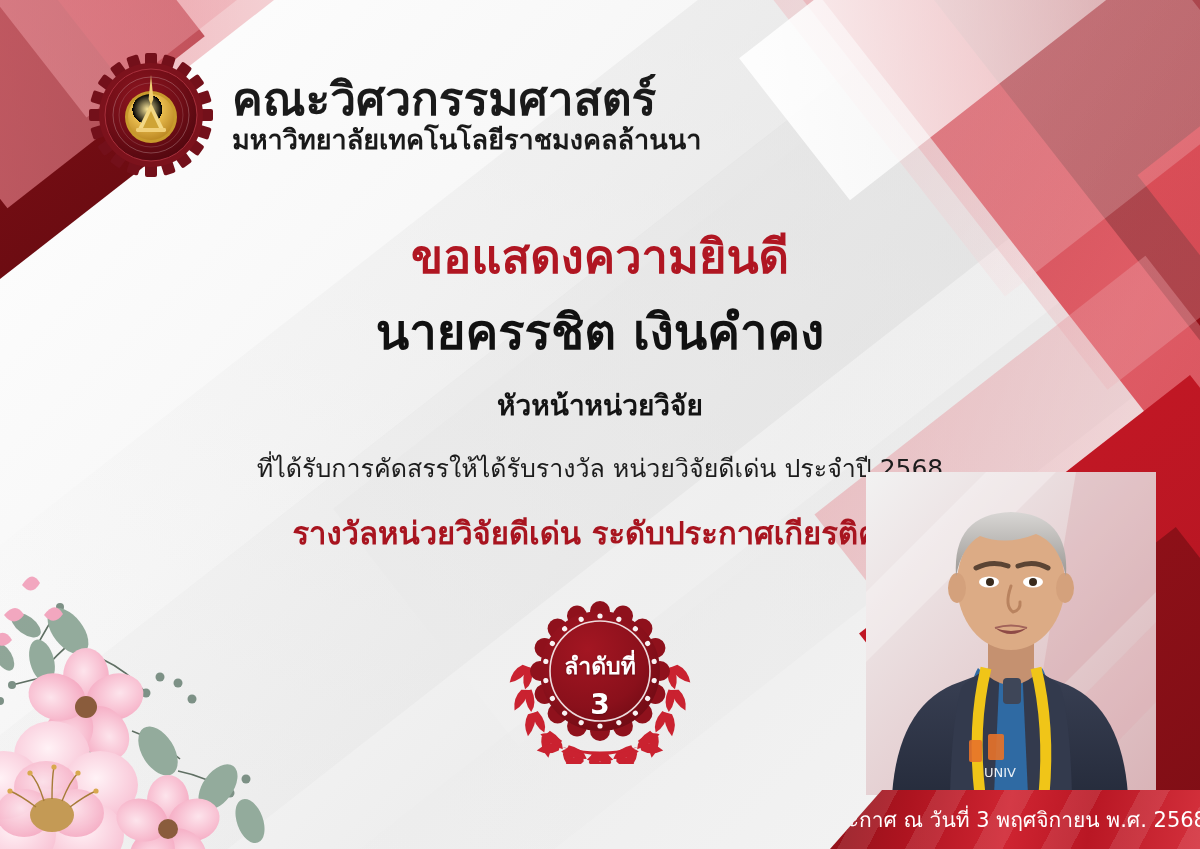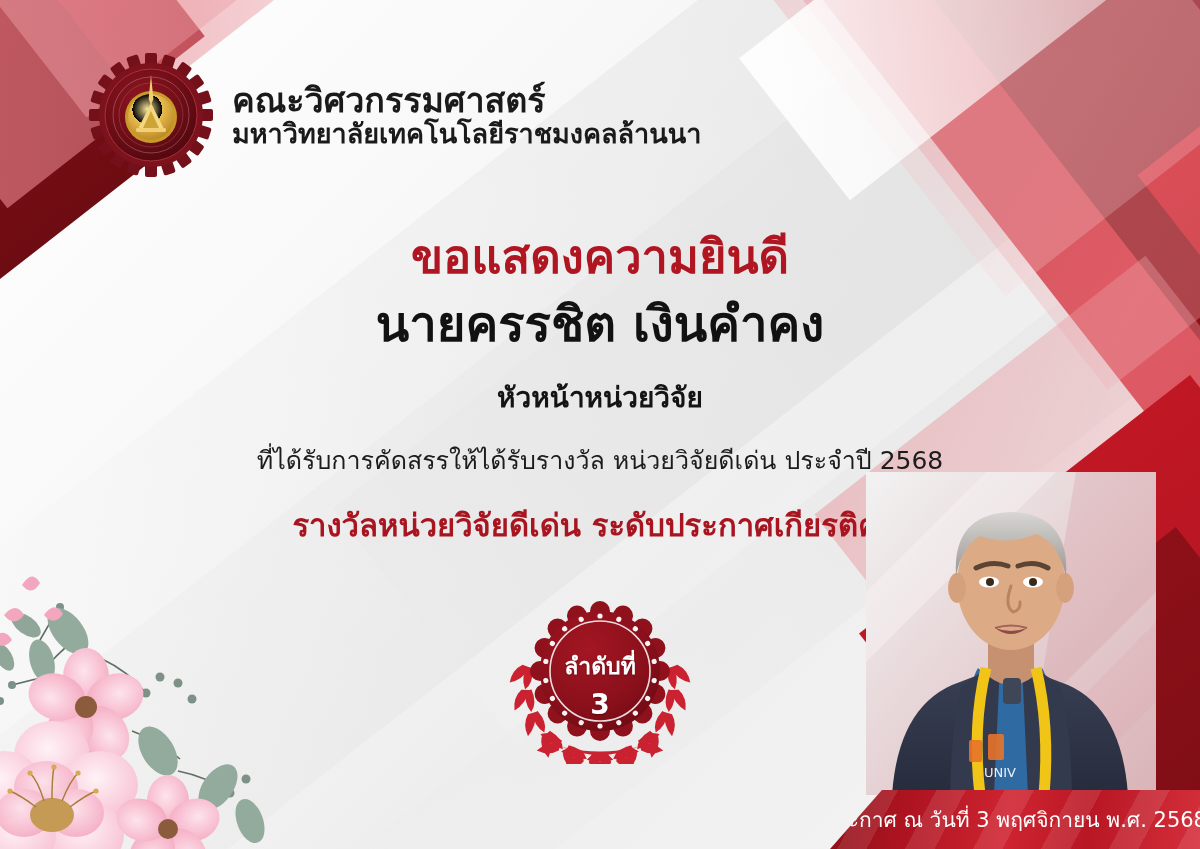--- a/index.html
+++ b/index.html
@@ -145,21 +145,21 @@
   }
   .logo-gear {
     position: relative;
     width: 126px; height: 126px;
     flex: 0 0 auto;
   }
   .logo-gear svg { display: block; }
 
   .header-text { line-height: 1.06; }
   .faculty-name {
-    font-size: 34px;
+    font-size: 46px;
     font-weight: 700;
     color: #1a1a1a;
     letter-spacing: 0px;
     white-space: nowrap;
   }
   .university-name {
     font-size: 27px;
     font-weight: 700;
     color: #1a1a1a;
     white-space: nowrap;
@@ -172,21 +172,21 @@
     left: 0; right: 0;
     top: 228px;
     text-align: center;
     z-index: 20;
   }
   .congrats {
     font-size: 47px;
     font-weight: 700;
     color: #b01622;
     line-height: 1.25;
-    margin-bottom: 6px;
+    margin-bottom: 14px;
   }
   .person-name {
     font-size: 49px;
     font-weight: 700;
     color: #111111;
     line-height: 1.3;
     margin-bottom: 24px;
   }
   .role {
     font-size: 28px;

